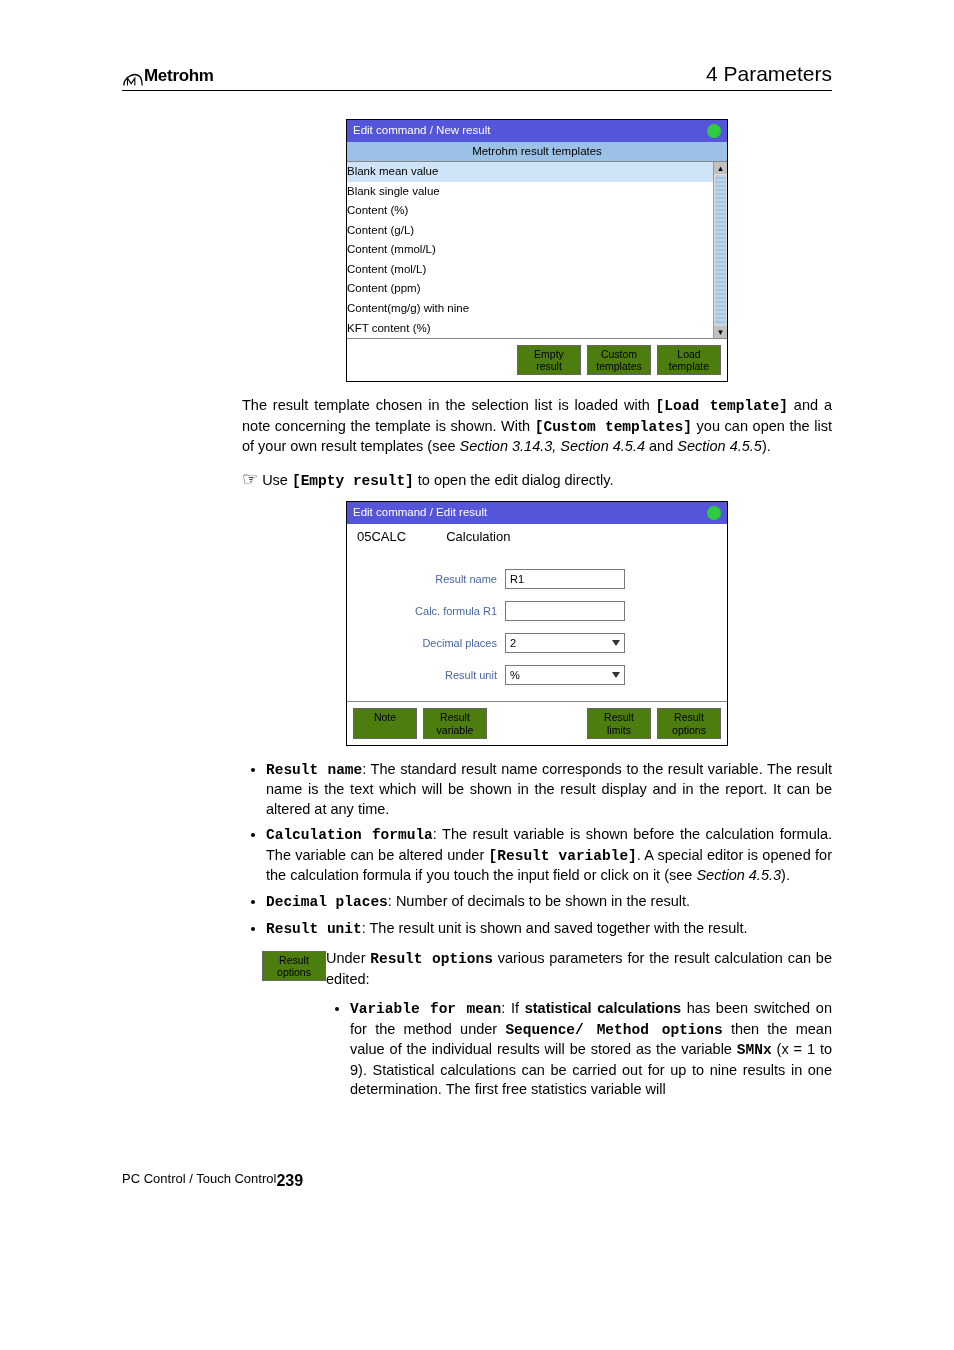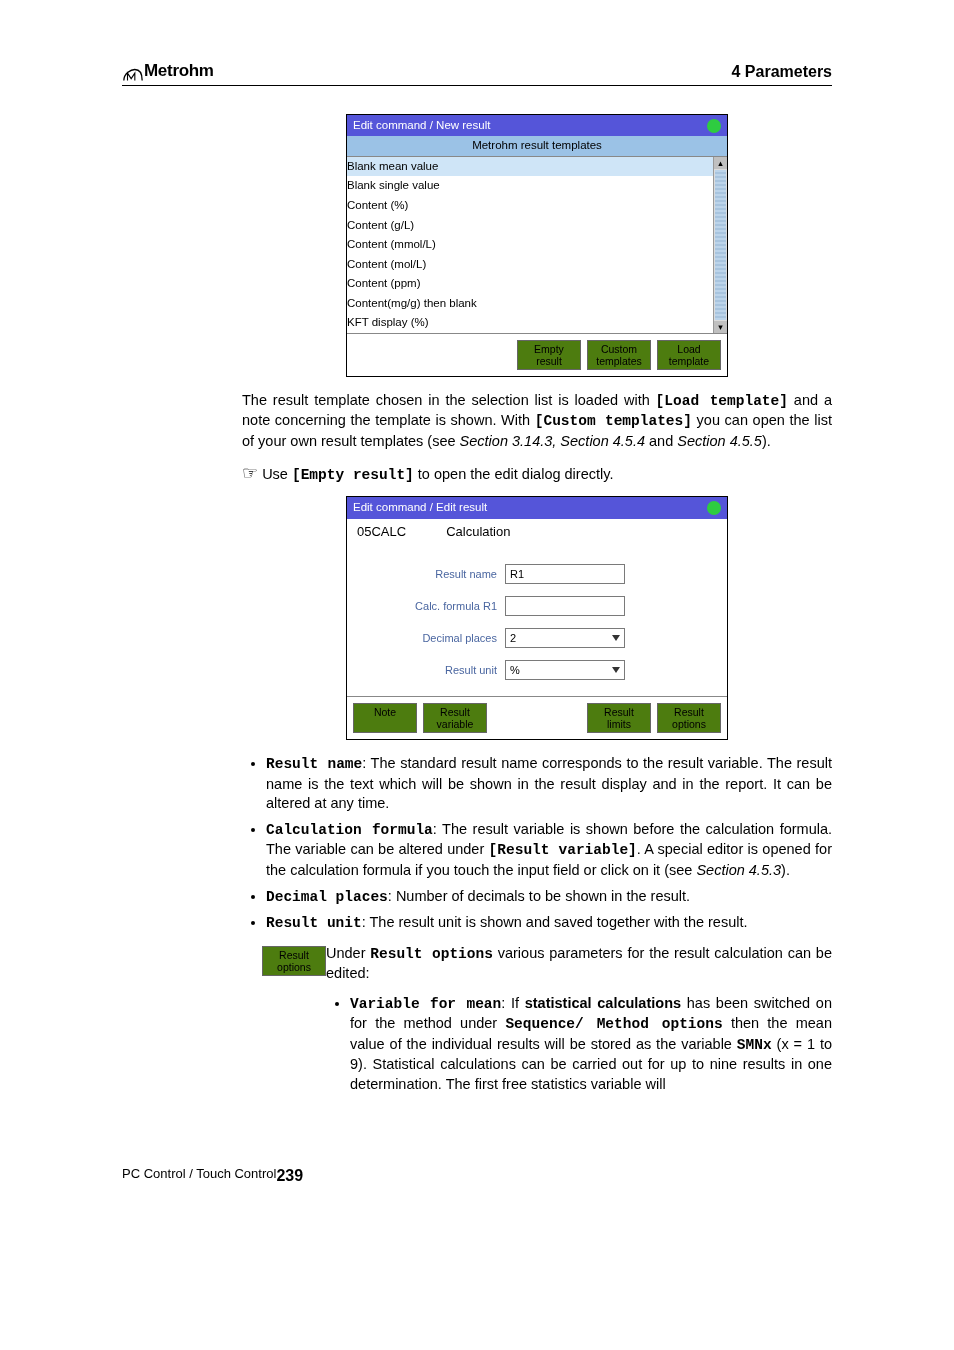--- a/index.html
+++ b/index.html
@@ -12,21 +12,21 @@
     padding: 60px 122px 40px 122px;
     width: 954px;
     box-sizing: border-box;
     background: #fff;
   }
   
   .page-header { display: flex; justify-content: space-between; align-items: flex-end; border-bottom: 1.5px solid #000; padding-bottom: 2px; margin-bottom: 28px; }
   .brand { display: flex; align-items: flex-end; gap: 0; }
   .brand-logo { width: 22px; height: 16px; }
   .brand-name { font-family: Arial, sans-serif; font-weight: 900; font-size: 17px; letter-spacing: -0.3px; }
-  .chap-title { font-weight: 700; font-size: 16px; }
+  .chap-title { font-weight: 400; font-size: 21px; }
   
   .content { margin-left: 120px; }
   p { margin: 0 0 10px 0; text-align: justify; }
   .mono { font-family: "Courier New", monospace; font-weight: 700; }
   .ital { font-style: italic; }
   ul.bullets { margin: 4px 0 10px 0; padding-left: 24px; }
   ul.bullets li { margin-bottom: 6px; text-align: justify; }
   .hand { font-size: 18px; margin-right: 4px; }
   
   .panel { border: 1px solid #000; width: 380px; margin: 0 auto 14px auto; font-size: 11.5px; background: #fff; }
@@ -84,22 +84,22 @@
     <div class="panel-subhead">Metrohm result templates</div>
     <div class="panel-listarea">
       <div class="panel-list">
         <div class="row sel">Blank mean value</div>
         <div class="row">Blank single value</div>
         <div class="row">Content (%)</div>
         <div class="row">Content (g/L)</div>
         <div class="row">Content (mmol/L)</div>
         <div class="row">Content (mol/L)</div>
         <div class="row">Content (ppm)</div>
-        <div class="row">Content(mg/g) then blank</div>
-        <div class="row">KFT display (%)</div>
+        <div class="row">Content(mg/g) with nine</div>
+        <div class="row">KFT content (%)</div>
       </div>
       <div class="panel-scroll">
         <div class="arrow">▴</div>
         <div class="thumb"></div>
         <div class="arrow">▾</div>
       </div>
     </div>
     <div class="panel-buttons">
       <div class="pbtn" style="white-space:pre-line">Empty
 result</div>

